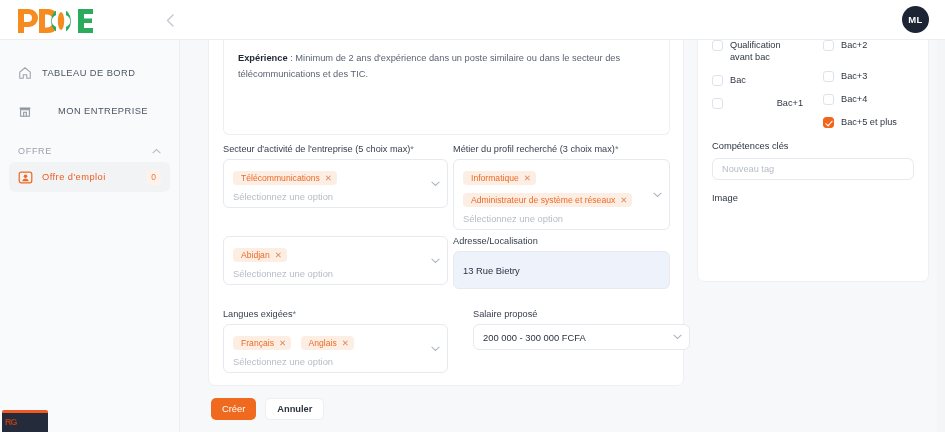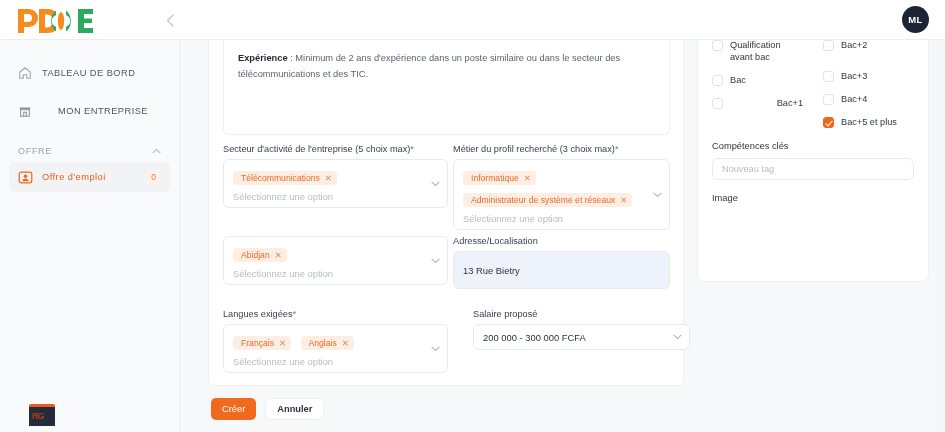--- a/index.html
+++ b/index.html
@@ -80,26 +80,25 @@
   .nav-item.active .lbl { color: #ee5b1d; font-weight: 500; }
   .badge {
     margin-left: auto;
     min-width: 15px; height: 15px; padding: 0 4px;
     border-radius: 4px; background: #fdf3ec;
     color: #ee7a33; font-size: 8.5px;
     display: flex; align-items: center; justify-content: center;
   }
 
   .corner-widget {
-    position: absolute; left: 2px; bottom: 6px;
-    width: 26px; height: 22px;
+    position: absolute; left: 2px; bottom: 0;
+    width: 46px; height: 22px;
     background: #242c3c; border-top: 3px solid #f05a22;
     border-radius: 2px 2px 0 0;
     overflow: hidden;
-    margin-left: 27px;
   }
   .corner-widget span {
     color: #b23c18; font-size: 9px; font-weight: bold;
     position: absolute; left: 3px; top: 4px; letter-spacing: -1px;
   }
 
   
   .form-card {
     position: absolute; left: 208px; top: 26px;
     width: 476px; height: 360px;

